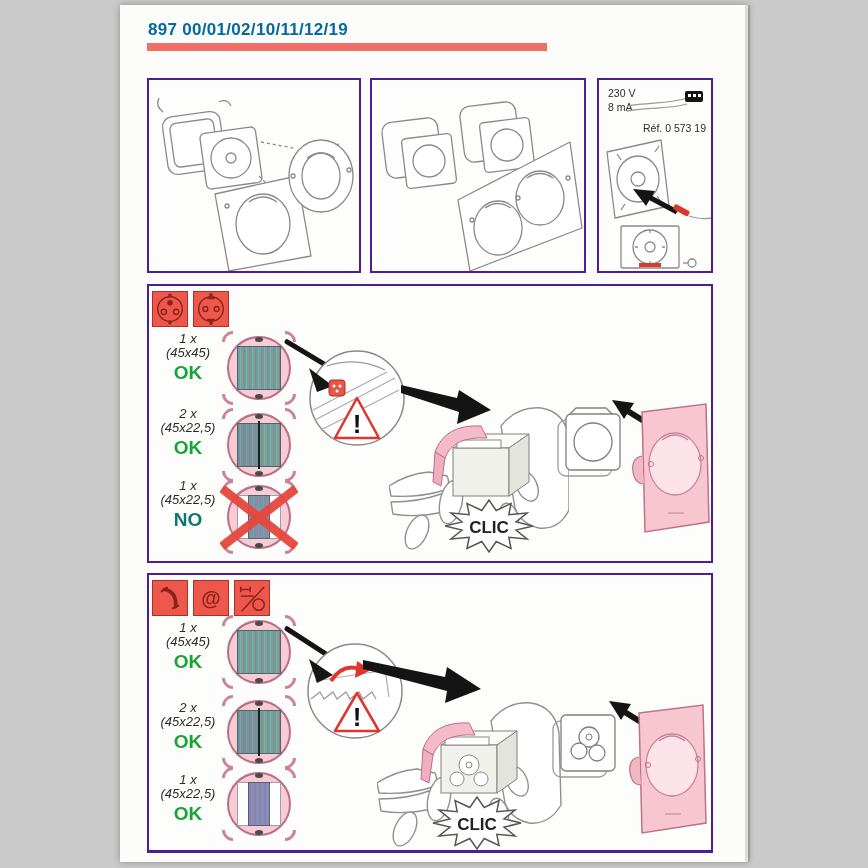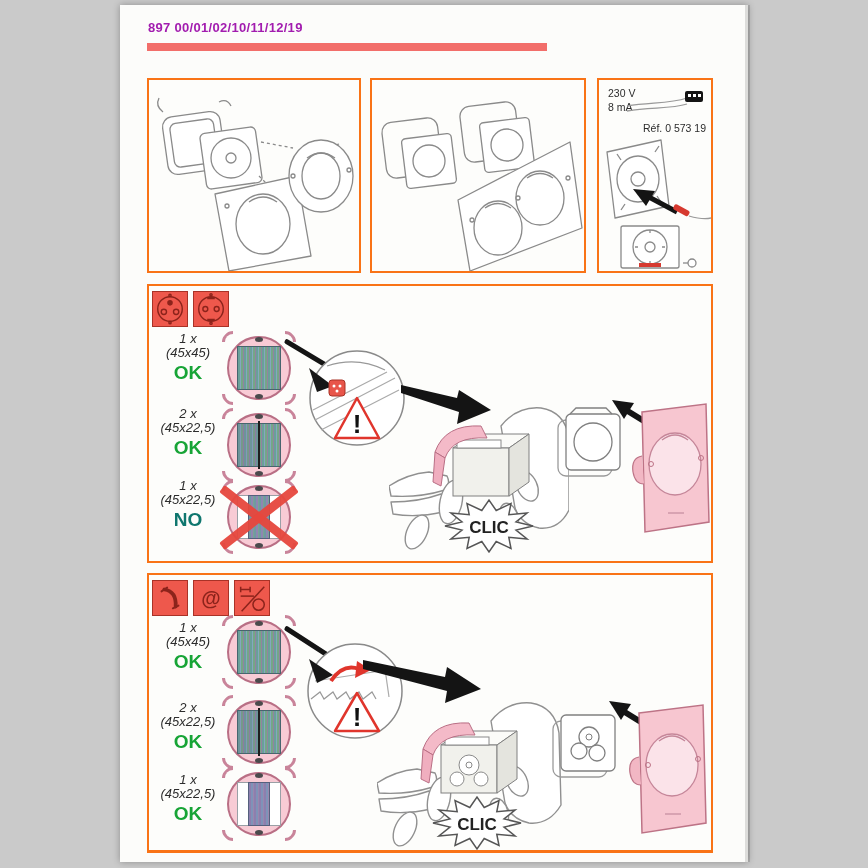--- a/index.html
+++ b/index.html
@@ -1,20 +1,20 @@
 <!DOCTYPE html>
 <html><head>
 <meta charset="utf-8">
 <style>
   html,body{margin:0;padding:0;background:#cacaca;}
   .stage{position:relative;width:868px;height:868px;background:#cacaca;font-family:"Liberation Sans",sans-serif;overflow:hidden;}
   .page{position:absolute;left:120px;top:5px;width:628px;height:857px;background:#fcfcfa;box-shadow:0 0 7px rgba(0,0,0,.3);}
   .page::after{content:"";position:absolute;right:-2px;top:0;width:5px;height:100%;background:rgba(0,0,0,.12);}
-  .panel{position:absolute;background:#fdfdfb;border:2px solid #f97316;box-sizing:border-box;}
-  .code{position:absolute;left:28px;top:15px;font-size:13px;font-weight:bold;color:#a21caf;letter-spacing:.3px;}
+  .panel{position:absolute;background:#fdfdfb;border:2px solid #4c1d95;box-sizing:border-box;}
+  .code{position:absolute;left:28px;top:15px;font-size:17px;font-weight:bold;color:#0369a1;letter-spacing:.3px;}
   .redbar{position:absolute;left:27px;top:38px;width:400px;height:8px;background:#f26e6a;}
   .logo{position:absolute;left:436px;top:4px;height:48px;display:flex;align-items:center;gap:4px;}
   .logo-text{font-size:37px;font-weight:bold;color:#e0332a;letter-spacing:-1.5px;line-height:1;}
   .logo-reg{font-size:11px;color:#e0332a;vertical-align:top;position:relative;top:-14px;font-weight:bold;}
   .spec-txt{position:absolute;font-size:10.5px;color:#2c2c2c;}
   .ricon{position:absolute;width:36px;height:36px;background:#ee584c;border:1px solid #a93227;box-sizing:border-box;}
   .rowlabel{position:absolute;left:4px;width:70px;text-align:center;color:#2c2c2c;}
   .rowlabel .qty,.rowlabel .size{display:block;font-size:13px;line-height:14px;font-style:italic;}
   .rowlabel .verdict{display:block;font-size:19px;font-weight:bold;line-height:22px;margin-top:2px;}
   .verdict.ok{color:#17a436;}

